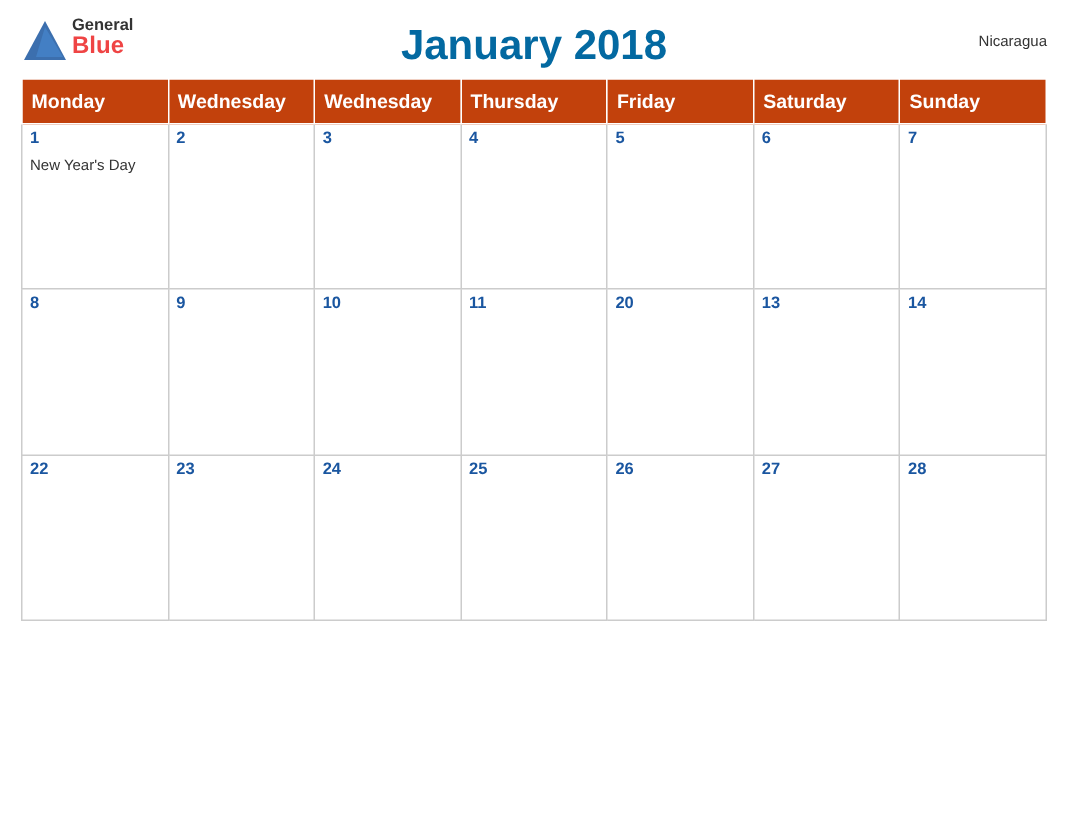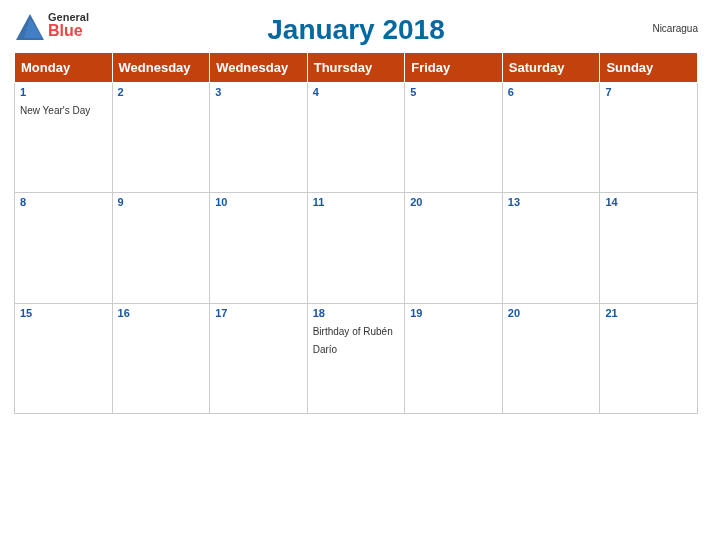--- a/index.html
+++ b/index.html
@@ -179,34 +179,36 @@
           </td>
           <td>
             <span class="day-number">13</span>
           </td>
           <td>
             <span class="day-number">14</span>
           </td>
         </tr>
         <tr>
           <td>
-            <span class="day-number">15</span>
-          </td>
-          <td>
-            <span class="day-number">16</span>
-          </td>
-          <td>
-            <span class="day-number">17</span>
-          </td>
-          <td><span class="day-number">18</span><span class="holiday-text">Birthday of Rubén Darío</span></td>
-          <td>
-            <span class="day-number">19</span>
-          </td>
-          <td>
-            <span class="day-number">20</span>
-          </td>
-          <td>
-            <span class="day-number">21</span>
+            <span class="day-number">22</span>
+          </td>
+          <td>
+            <span class="day-number">23</span>
+          </td>
+          <td>
+            <span class="day-number">24</span>
+          </td>
+          <td>
+            <span class="day-number">25</span>
+          </td>
+          <td>
+            <span class="day-number">26</span>
+          </td>
+          <td>
+            <span class="day-number">27</span>
+          </td>
+          <td>
+            <span class="day-number">28</span>
           </td>
         </tr>
       </tbody>
   </table>
 </div>
 
 </body></html>

